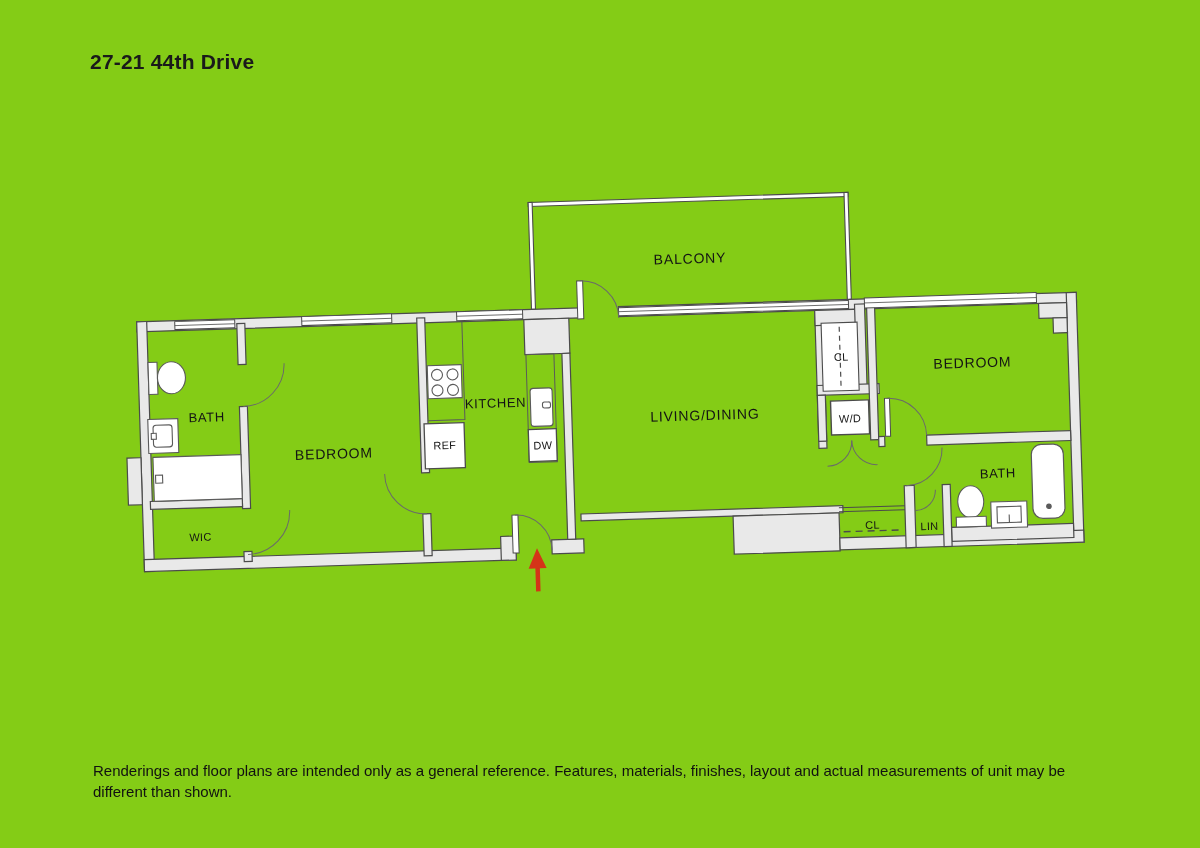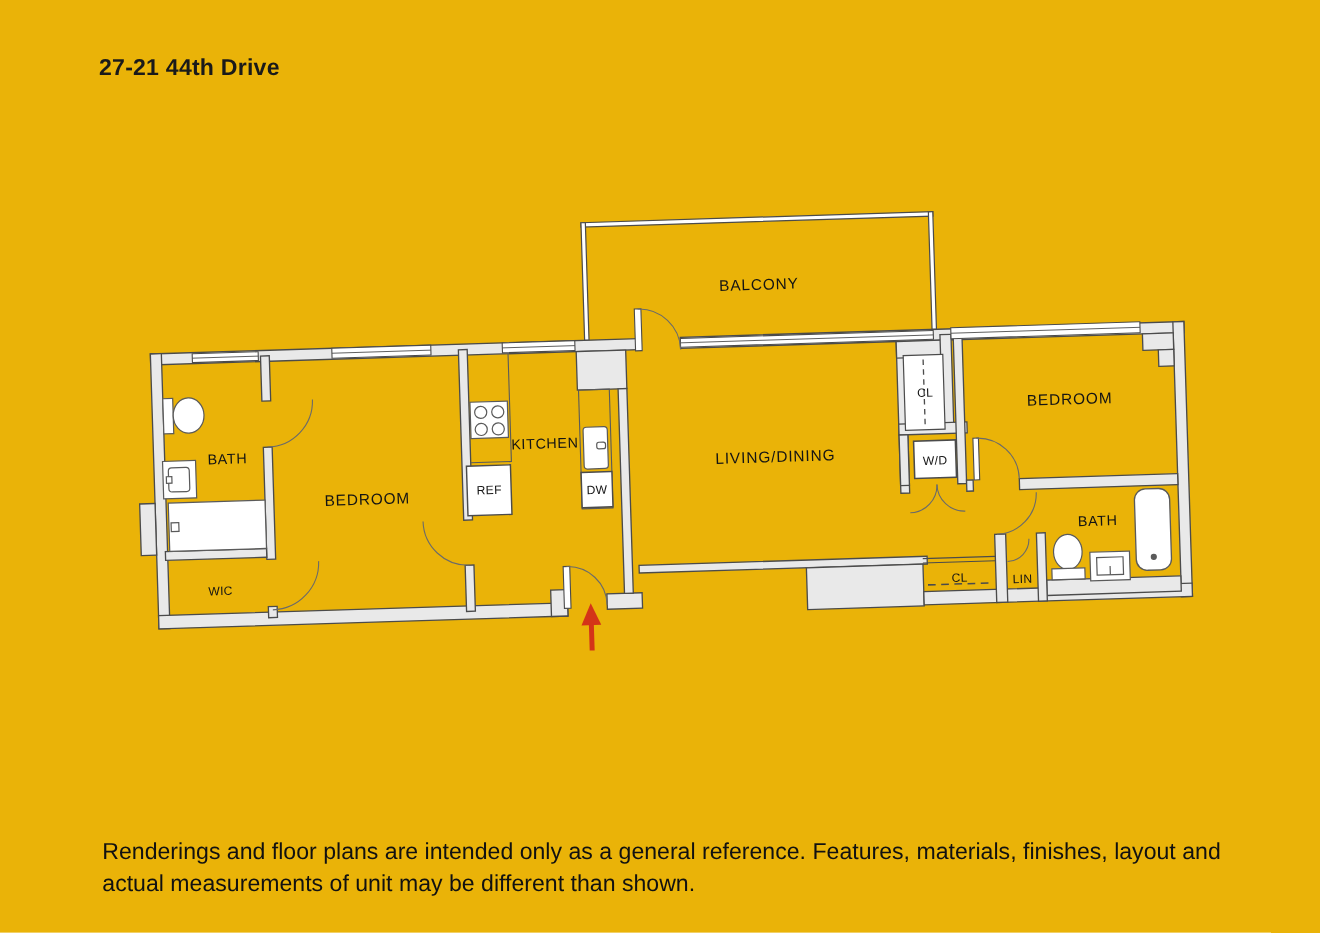--- a/index.html
+++ b/index.html
@@ -1,19 +1,19 @@
 <!DOCTYPE html>
 <html><head>
 <meta charset="utf-8">
 <style>
   html,body{margin:0;padding:0;background:#ffffff;}
-  .page{position:relative;width:1200px;height:848px;background:#eab308;overflow:hidden;
+  .page{position:relative;width:1200px;height:848px;background:#84cc16;overflow:hidden;
         font-family:"Liberation Sans", sans-serif;}
   .title{position:absolute;left:90px;top:50px;font-size:21px;font-weight:bold;color:#1a1a1a;letter-spacing:.2px;}
-  .disclaimer{position:absolute;left:93px;top:760px;width:1030px;font-size:21px;line-height:1.4;color:#111;}
+  .disclaimer{position:absolute;left:93px;top:760px;width:1030px;font-size:15px;line-height:1.4;color:#111;}
   svg text{font-family:"Liberation Sans", sans-serif;fill:#141414;}
   .room-lbl{font-size:14px;letter-spacing:.8px;}
   .room-lbl-sm{font-size:13px;letter-spacing:.6px;}
   .fix-lbl{font-size:11px;letter-spacing:.3px;}
 </style>
 </head>
 <body>
 
 <div class="page">
 

